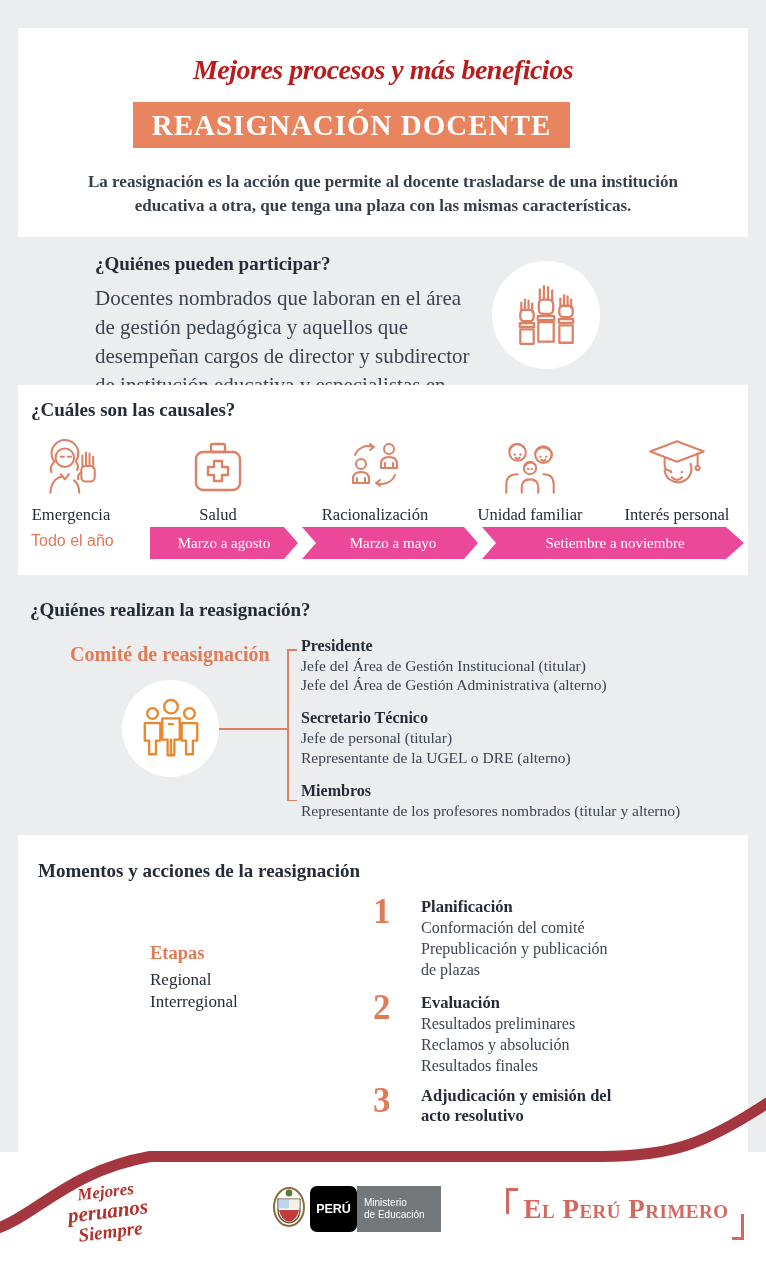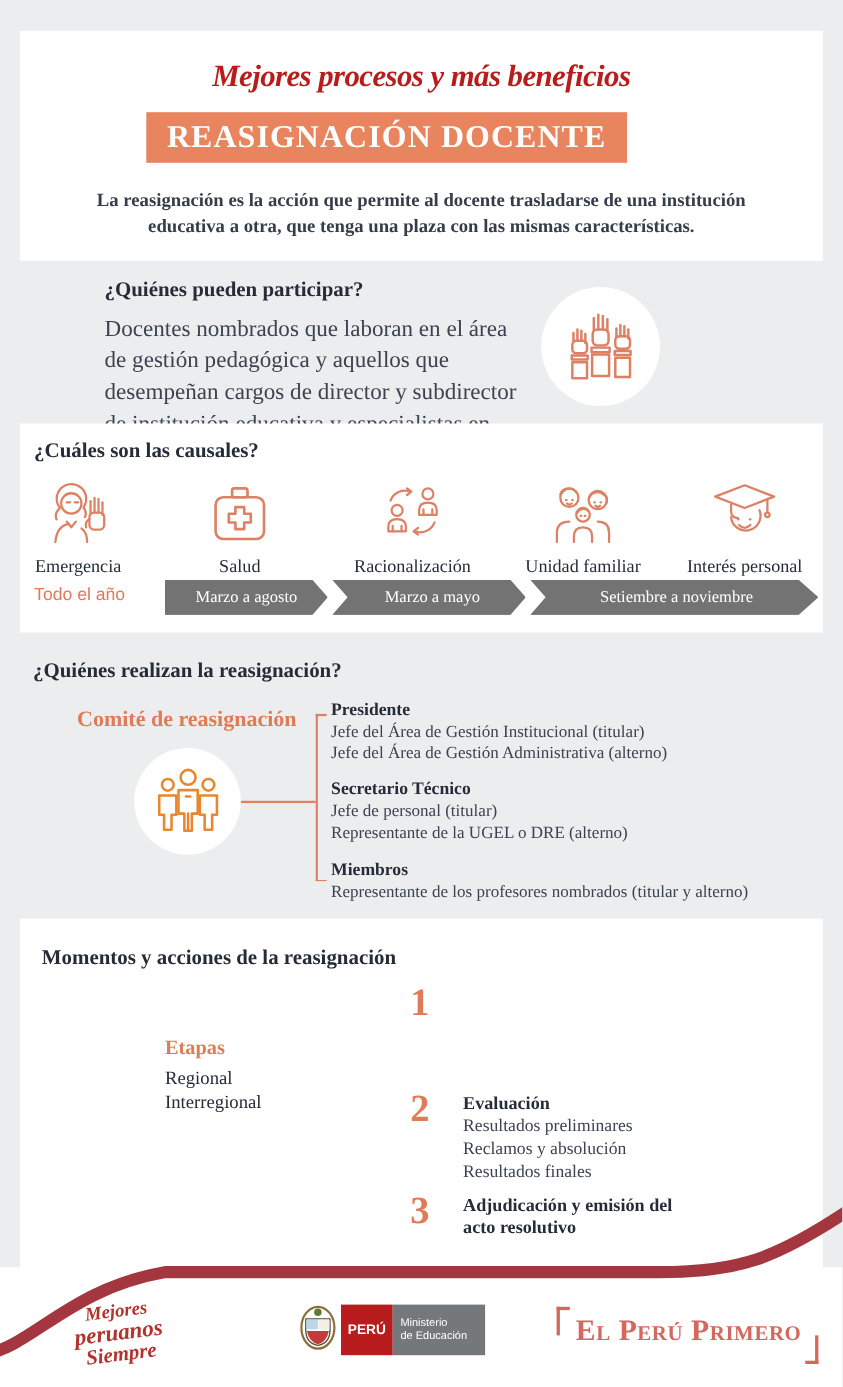--- a/index.html
+++ b/index.html
@@ -61,21 +61,21 @@
   .cause3 { left:437px; }
   .cause4 { left:584px; }
 
   .timeline { position:absolute; left:0; top:142px; width:730px; height:32px; }
   .tl-always {
     position:absolute; left:13px; top:5px;
     font-family:"Liberation Sans", sans-serif; font-size:16px; color:#E0795A;
   }
   .tl-band { position:absolute; left:132px; top:0; height:32px; display:flex; }
   .tl-seg {
-    height:32px; background:#737373; color:#ffffff;
+    height:32px; background:#ec4899; color:#ffffff;
     display:flex; align-items:center; justify-content:center;
     font-size:15px;
   }
   .tl-seg.first { width:148px; clip-path:polygon(0 0, calc(100% - 14px) 0, 100% 50%, calc(100% - 14px) 100%, 0 100%); }
   .tl-seg.mid   { width:176px; margin-left:4px; clip-path:polygon(0 0, calc(100% - 14px) 0, 100% 50%, calc(100% - 14px) 100%, 0 100%, 14px 50%); padding-left:6px; }
   .tl-seg.last  { width:262px; margin-left:4px; clip-path:polygon(0 0, calc(100% - 18px) 0, 100% 50%, calc(100% - 18px) 100%, 0 100%, 14px 50%); padding-left:4px; }
 
   
   .sec4-heading {
     position:absolute; left:30px; top:599px;
@@ -129,23 +129,23 @@
     text-align:center; color:#B2332E; font-style:italic; font-weight:bold;
     transform:rotate(-7deg);
   }
   .slogan .s1 { font-size:17px; line-height:1; display:block; }
   .slogan .s2 { font-size:21px; line-height:1.05; display:block; }
   .slogan .s3 { font-size:19px; line-height:1.05; display:block; }
 
   .ministry { position:absolute; left:272px; top:1185px; height:48px; display:flex; align-items:center; }
   .coat { width:34px; height:48px; margin-right:4px; }
   .min-red {
-    width:47px; height:46px; background:#b91c1c; color:#fff;
+    width:47px; height:46px; background:#000000; color:#fff;
     display:flex; align-items:center; justify-content:center;
-    font-family:"Liberation Sans", sans-serif; font-weight:bold; font-size:12.5px;
+    font-family:"Liberation Sans", sans-serif; font-weight:bold; font-size:12.5px;border-radius:7px;
   }
   .min-gray {
     width:84px; height:46px; background:#75787B; color:#fff;
     display:flex; flex-direction:column; justify-content:center; padding-left:7px;
     font-family:"Liberation Sans", sans-serif; font-size:10px; line-height:1.25;
   }
   .motto {
     position:absolute; left:506px; top:1188px; width:238px; height:52px;
   }
   .motto-text {
@@ -353,20 +353,26 @@
     <div class="sec5-heading">Momentos y acciones de la reasignación</div>
 
     <div class="stages">
       <div class="stages-label">Etapas</div>
       <div class="stage-item">Regional</div>
       <div class="stage-item">Interregional</div>
     </div>
 
     <div class="step step1">
       <div class="step-num">1</div>
+      <div class="step-body">
+        <div class="step-title">Planificación</div>
+        <div class="step-line">Conformación  del comité</div>
+        <div class="step-line">Prepublicación y publicación</div>
+        <div class="step-line">de plazas</div>
+      </div>
     </div>
 
     <div class="step step2">
       <div class="step-num">2</div>
       <div class="step-body">
         <div class="step-title">Evaluación</div>
         <div class="step-line">Resultados preliminares</div>
         <div class="step-line">Reclamos y absolución</div>
         <div class="step-line">Resultados finales</div>
       </div>

